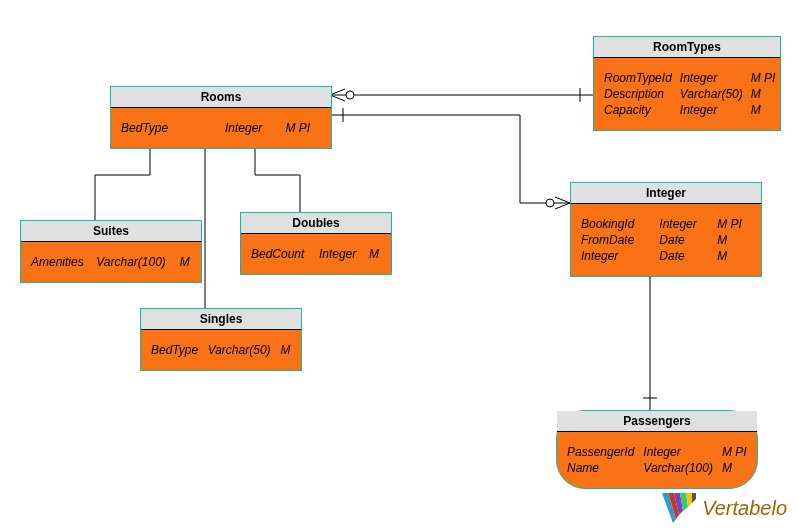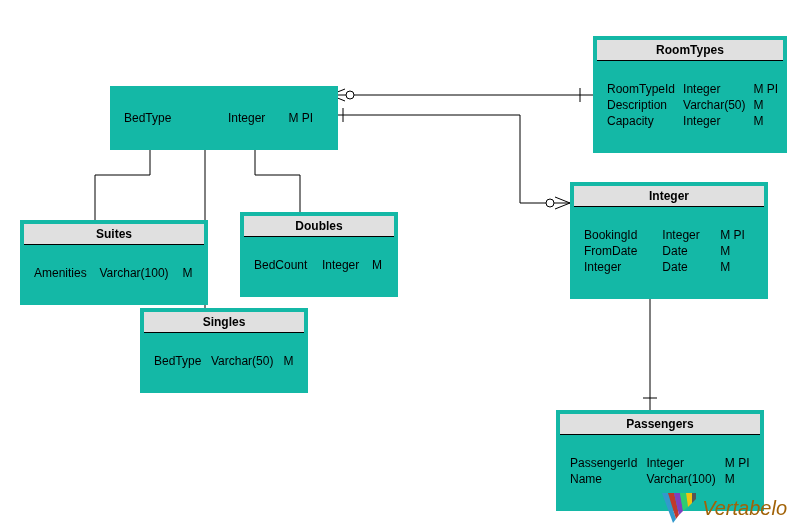--- a/index.html
+++ b/index.html
@@ -8,32 +8,33 @@
     width: 797px;
     height: 531px;
     background: #fff;
     font-family: Arial, Helvetica, sans-serif;
     font-size: 12px;
     color: #000;
     position: relative;
   }
   .entity {
     position: absolute;
-    border: 4px solid #14b8a6;
-    background: #14b8a6;
+    border: 1px solid #14b8a6;
+    background: #f97316;
   }
   .entity .title {
     background: #e0e0e0;
     border-bottom: 1px solid #000;
     text-align: center;
     font-weight: bold;
     padding: 3px 6px;
   }
   .entity .body {
-    padding: 20px 6px;
+    padding: 12px 6px;
+    font-style: italic;
   }
   .entity table {
     border-collapse: collapse;
     width: 100%;
   }
   .entity table td {
     padding: 1px 4px;
     white-space: nowrap;
     vertical-align: top;
   }
@@ -112,20 +113,21 @@
     <polygon points="248,145 262,145 255,131" fill="#fff" stroke="#000"></polygon>
   </g>
 
   <g>
     <line x1="205" y1="308" x2="205" y2="145" stroke="#000" stroke-width="1"></line>
     <polygon points="198,145 212,145 205,131" fill="#fff" stroke="#000"></polygon>
   </g>
 </svg>
 
 <div class="entity" style="left:110px; top:86px; width:220px;">
+  <div class="title">Rooms</div>
   <div class="body">
       <table>
     <tbody>
           <tr>
       <td style="width:50%">BedType</td>
       <td>Integer</td>
       <td>M PI</td>
     </tr>
   </tbody>
       </table>
@@ -220,21 +222,21 @@
     <tr>
             <td>Integer</td>
             <td>Date</td>
             <td>M</td>
           </tr>
   </tbody>
       </table>
     </div>
 </div>
 
-<div class="entity" style="left:556px; top:410px; width:200px;">
+<div class="entity" style="left:556px; top:410px; width:200px;border-radius:29px;">
   <div class="title">Passengers</div>
   <div class="body">
       <table>
     <tbody>
           <tr>
             <td>PassengerId</td>
             <td>Integer</td>
             <td>M PI</td>
           </tr>
     <tr>

